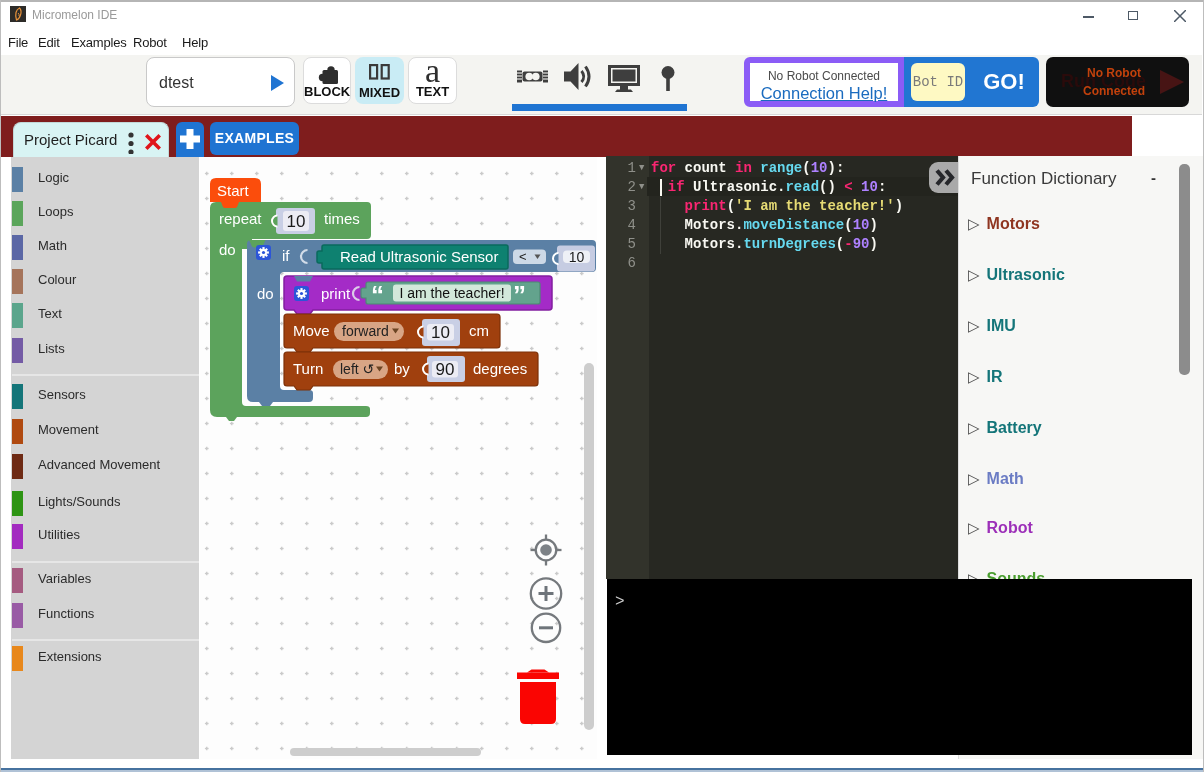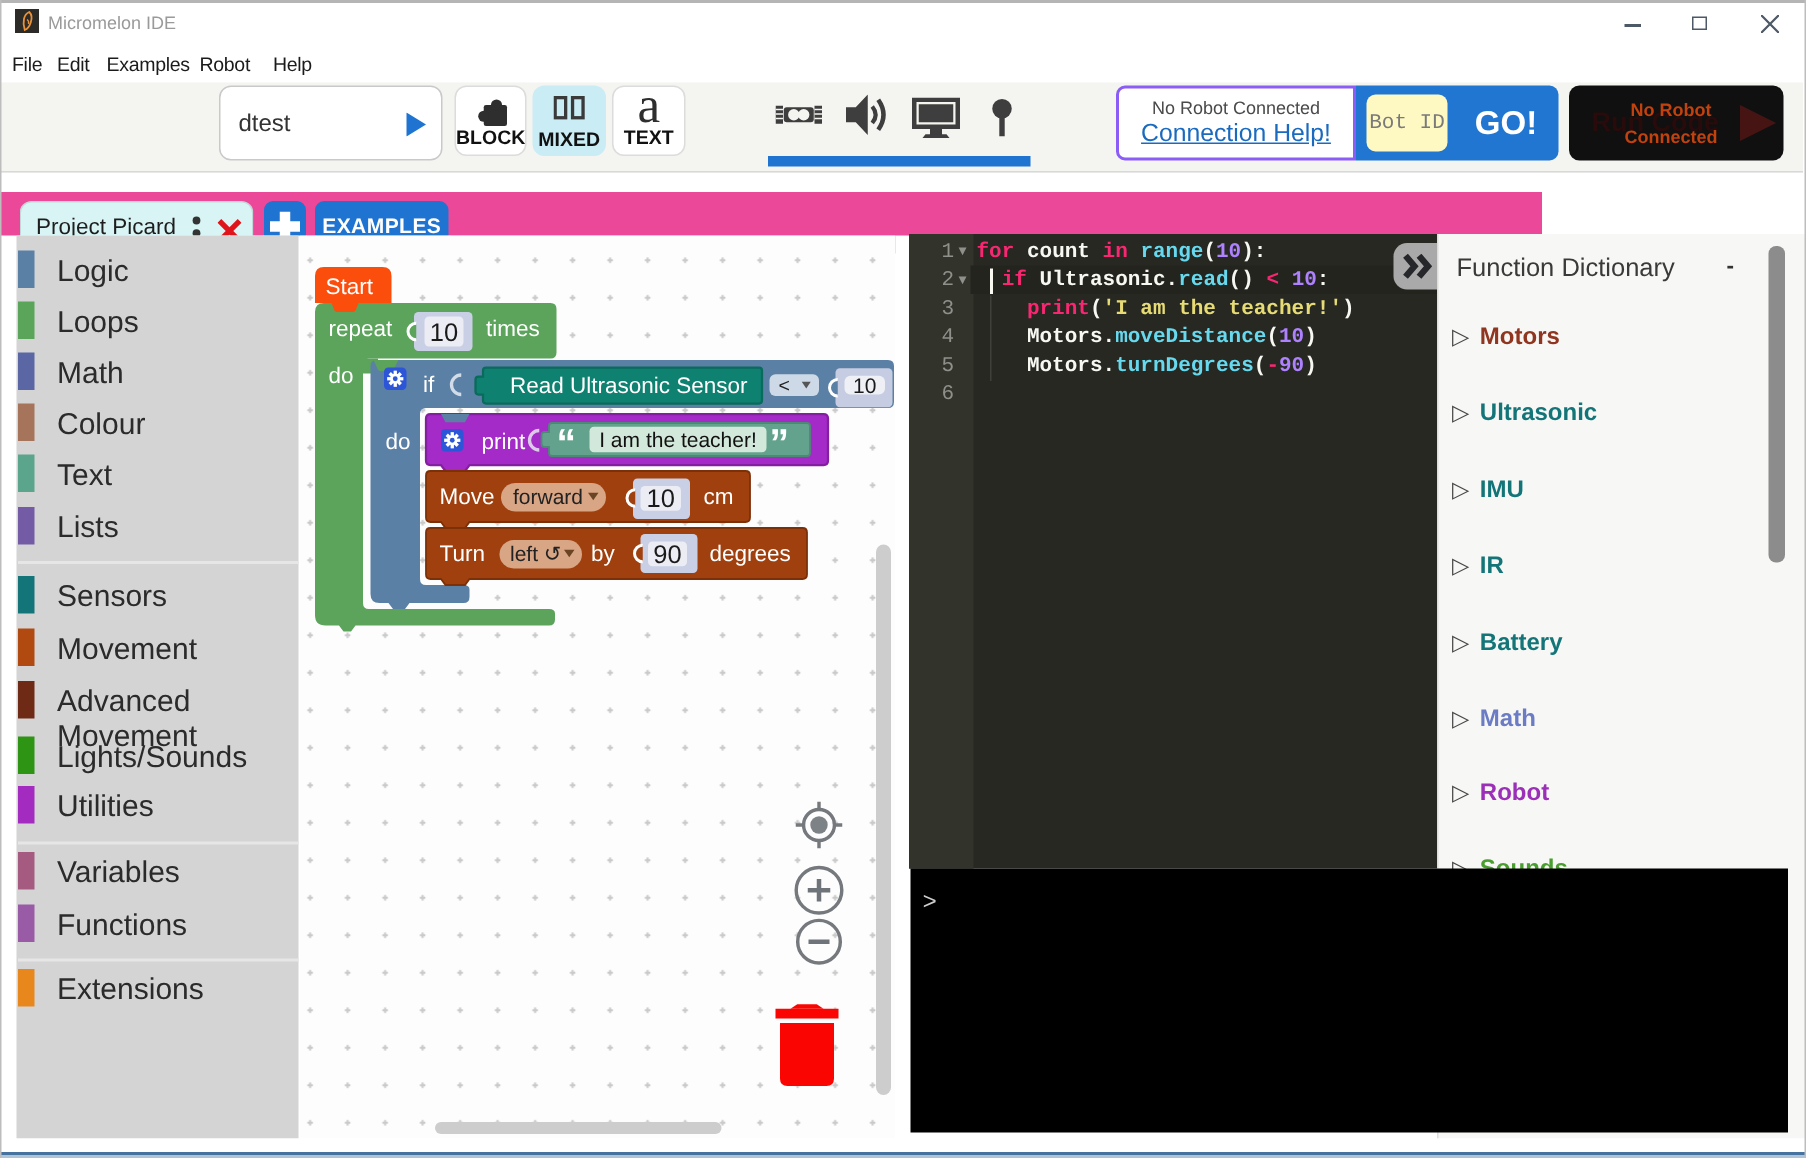--- a/index.html
+++ b/index.html
@@ -19,41 +19,41 @@
 .tbtn { position:absolute; background:#fff; border-radius:8px; }
 #btn-manage { left:9px; top:3px; width:127px; height:49px; border:2px solid #2176cf; }
 #manage-label { position:absolute; left:60px; top:8px; font-size:13.5px; font-weight:bold; color:#2f2f2f; line-height:18px; letter-spacing:-0.4px; }
 #sel-dtest { left:146px; top:2px; width:149px; height:50px; border:1px solid #c9c9c9;text-align:center; }
 #dtest-label { position:absolute; left:12px; top:16px; font-size:16px; color:#333; }
 #btn-block { left:303px; top:2px; width:48px; height:47px; border:1px solid #dcdcdc; }
 #btn-mixed { left:355px; top:2px; width:49px; height:47px; background:#c9ecf5; }
 #btn-text { left:408px; top:2px; width:49px; height:47px; border:1px solid #dcdcdc; }
 .tbl { position:absolute; width:100%; text-align:center; bottom:4px; font-size:13px; font-weight:bold; color:#111; }
 #blue-underline { left:512px; top:49px; width:175px; height:7px; background:#1f74d2; }
-#panel-noconn { left:744px; top:2px; width:160px; height:50px; background:#fff; border:2px solid #8b5cf6; border-radius:6px 0 0 6px; text-align:center; }
+#panel-noconn { left:744px; top:2px; width:160px; height:50px; background:#fff; border:6px solid #8b5cf6; border-radius:6px 0 0 6px; text-align:center; }
 #panel-noconn .l1 { margin-top:6px; font-size:12px; color:#4a4a4a; }
 #panel-noconn .l2 { margin-top:1px; font-size:16.5px; color:#1a6bbf; text-decoration:underline; }
 #panel-go { left:904px; top:2px; width:135px; height:50px; background:#2176d2; border-radius:0 6px 6px 0; }
 #botid { position:absolute; left:7px; top:6px; width:54px; height:38px; background:#fef9c3; border-radius:6px; font-family:"Liberation Mono",monospace; font-size:14px; color:#7a7a7a; text-align:center; line-height:38px; }
 #gotext { position:absolute; left:70px; top:0; width:60px; text-align:center; font-size:22px; font-weight:bold; color:#fff; line-height:50px; }
 #btn-norobot { left:1046px; top:2px; width:143px; height:50px; background:#101010; border-radius:7px; overflow:hidden;padding-left:22px; }
 #runghost { position:absolute; left:15px; top:14px; font-size:18px; font-weight:bold; color:#2a0b0b; }
 #nrtext { position:absolute; left:0; top:7px; width:136px; text-align:center; font-size:12px; font-weight:bold; color:#c2410c; line-height:18px; }
 
-#tabrow { left:0; top:116px; width:1028px; height:41px; background:#ec4899;margin-top:12px; }
+#tabrow { left:0; top:116px; width:1132px; height:41px; background:#7f1d1d; }
 #tab-proj { position:absolute; left:13px; top:6px; width:156px; height:35px; background:#d8f4f4; border:1px solid #c2d8d8; border-bottom:none; border-radius:8px 8px 0 0; }
 #tab-proj .name { position:absolute; left:10px; top:8px; font-size:15px; color:#1e1e1e; }
 #tab-plus { position:absolute; left:176px; top:6px; width:28px; height:35px; background:#1f74d2; border-radius:6px 6px 0 0; }
 #btn-examples { position:absolute; left:210px; top:6px; width:89px; height:33px; background:#1f74d2; border-radius:6px; color:#fff; text-align:center; font-size:14px; font-weight:bold; line-height:33px; letter-spacing:0.3px; }
 
 #flyout { left:0; top:157px; width:200px; height:602px; background:#fff; }
 #flyout-bg { position:absolute; left:11px; top:0; width:188px; height:602px; background:#d4d4d4; }
 .cat { position:absolute; left:12px; width:187px; height:25px; }
 .cat .bar { position:absolute; left:0; top:0; width:11px; height:25px; }
-.cat .lbl { position:absolute; left:26px; top:3px; font-size:20px; color:#2b2b2b; }
+.cat .lbl { position:absolute; left:26px; top:3px; font-size:13px; color:#2b2b2b; }
 .sep { position:absolute; left:12px; width:187px; height:2px; background:#e6e6e6; }
 
 #workspace { left:200px; top:157px; width:397px; height:602px; background:#fdfdfd; }
 #ws-resizer { left:597px; top:157px; width:9px; height:602px; background:#fff; }
 
 #editor { left:606px; top:156px; width:352px; height:423px; background:#272822; font-family:"Liberation Mono",monospace; font-size:14px; }
 #gutter { position:absolute; left:0; top:0; width:43px; height:423px; background:#32332b; }
 .ln { position:absolute; width:30px; text-align:right; color:#8f908a; font-size:14px; line-height:19px; }
 .cl { position:absolute; left:45px; white-space:pre; color:#f8f8f2; line-height:19px; font-weight:bold; }
 .k { color:#f92672; } .f { color:#66d9ef; } .n { color:#ae81ff; } .s { color:#e6db74; }

